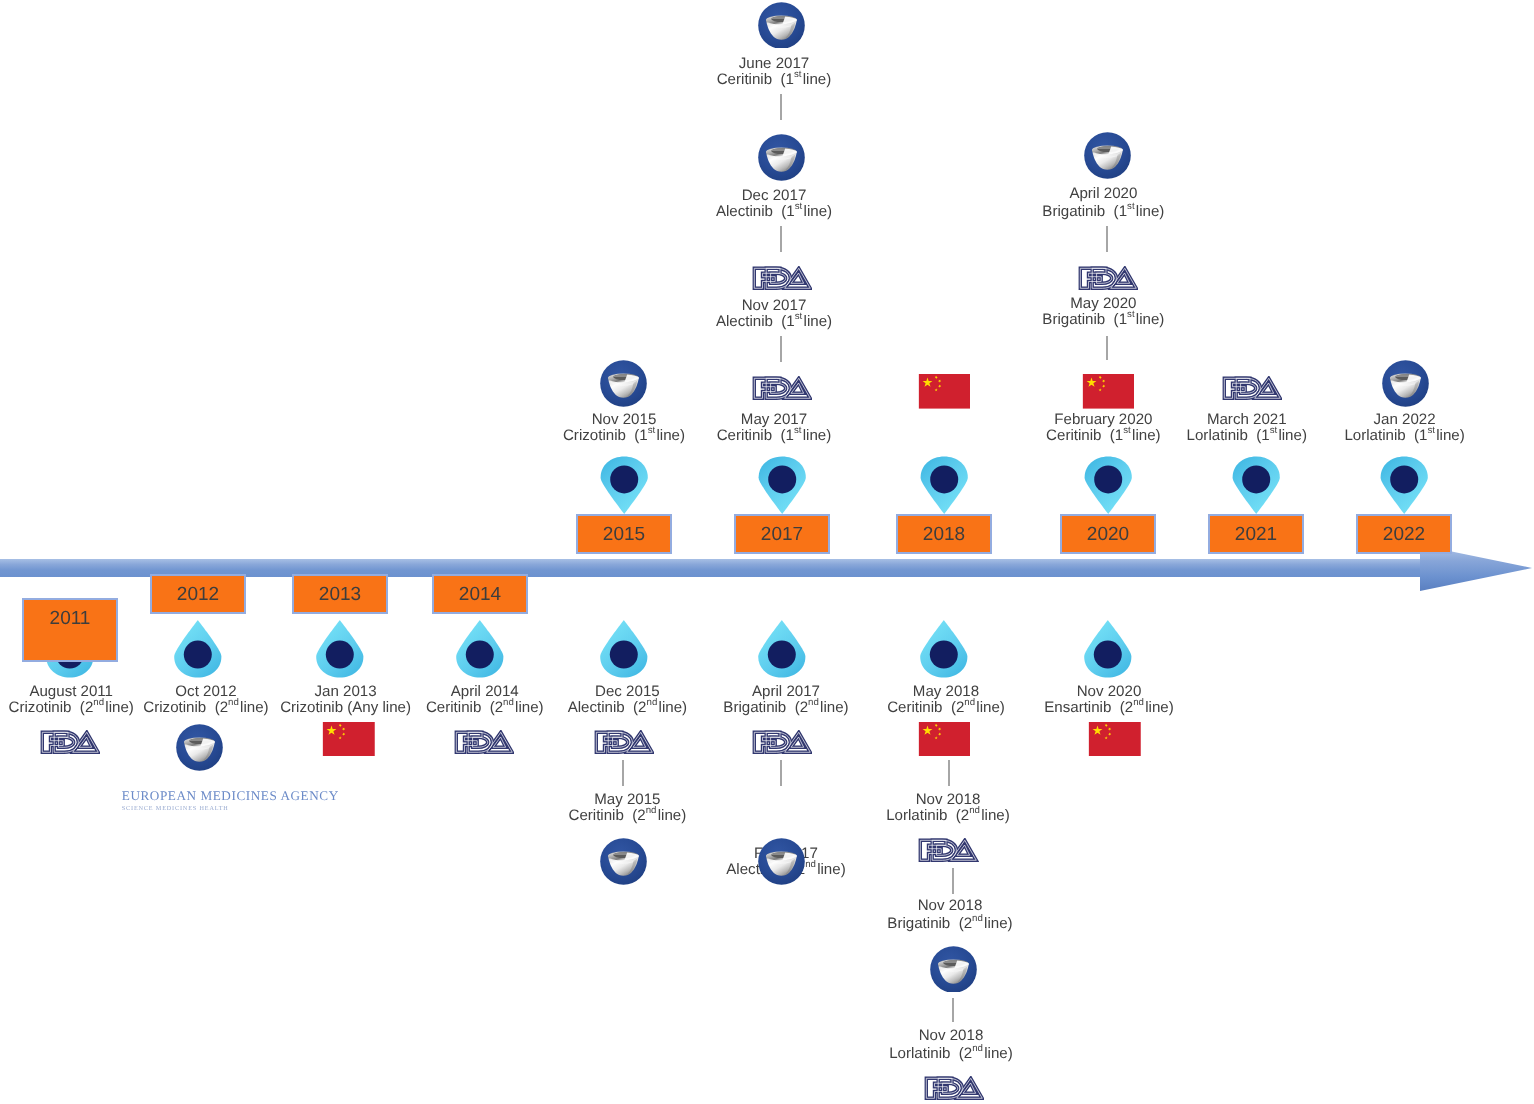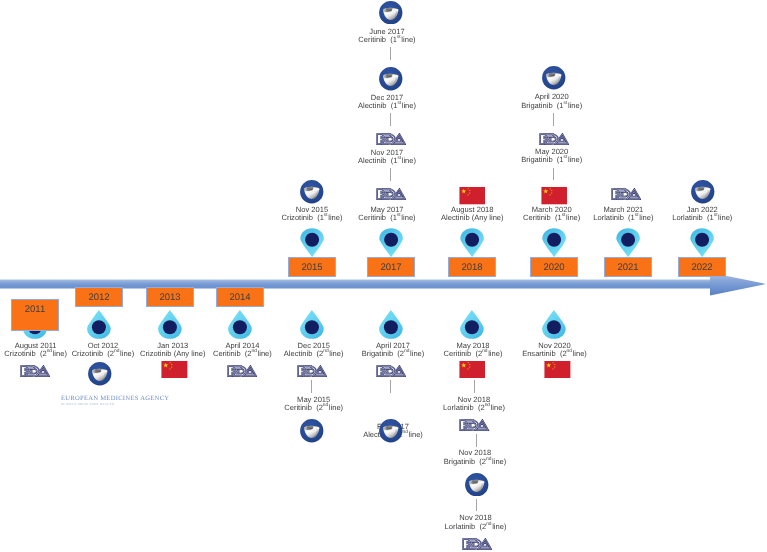--- a/index.html
+++ b/index.html
@@ -503,24 +503,20 @@
       <g transform="translate(12,4) rotate(45) scale(1)">
         <polygon points="0,-1 0.2245,-0.309 0.951,-0.309 0.363,0.118 0.588,0.809 0,0.382 -0.588,0.809 -0.363,0.118 -0.951,-0.309 -0.2245,-0.309" fill="#ffdd00"></polygon>
       </g>
       <g transform="translate(12,7) rotate(-20) scale(1)">
         <polygon points="0,-1 0.2245,-0.309 0.951,-0.309 0.363,0.118 0.588,0.809 0,0.382 -0.588,0.809 -0.363,0.118 -0.951,-0.309 -0.2245,-0.309" fill="#ffdd00"></polygon>
       </g>
       <g transform="translate(10,9.2) rotate(0) scale(1)">
         <polygon points="0,-1 0.2245,-0.309 0.951,-0.309 0.363,0.118 0.588,0.809 0,0.382 -0.588,0.809 -0.363,0.118 -0.951,-0.309 -0.2245,-0.309" fill="#ffdd00"></polygon>
       </g>
     </svg>
-    <div class="nlbl" style="left: 372.3px; top: 205.5px; width: 200px;">
-      <div>August 2018</div>
-      <div class="l2">Alectinib (Any line)</div>
-    </div>
     <svg width="24" height="29" viewBox="0 0 24 29" style="position: absolute; left: 460px; top: 310.4px;">
       <g transform="translate(24,29) rotate(180)">
         <defs>
           <linearGradient id="p15" x1="0.05" y1="0.05" x2="0.75" y2="1">
             <stop offset="0" stop-color="#3fb7e3"></stop>
             <stop offset="0.45" stop-color="#5ecdee"></stop>
             <stop offset="1" stop-color="#76e2f7"></stop>
           </linearGradient>
         </defs>
         <path d="M12.1 29.0 C12.1 29.0 17.8 21.6 20.8 17.0 C22.9 13.7 23.9 12.1 23.9 10.6 C23.9 4.5 18.6 0.2 12.1 0.2 C5.6 0.2 0.3 4.5 0.3 10.6 C0.3 12.1 1.3 13.7 3.4 17.0 C6.4 21.6 12.1 29.0 12.1 29.0 Z" fill="url(#p15)"></path>
@@ -641,21 +637,21 @@
         <polygon points="0,-1 0.2245,-0.309 0.951,-0.309 0.363,0.118 0.588,0.809 0,0.382 -0.588,0.809 -0.363,0.118 -0.951,-0.309 -0.2245,-0.309" fill="#ffdd00"></polygon>
       </g>
       <g transform="translate(12,7) rotate(-20) scale(1)">
         <polygon points="0,-1 0.2245,-0.309 0.951,-0.309 0.363,0.118 0.588,0.809 0,0.382 -0.588,0.809 -0.363,0.118 -0.951,-0.309 -0.2245,-0.309" fill="#ffdd00"></polygon>
       </g>
       <g transform="translate(10,9.2) rotate(0) scale(1)">
         <polygon points="0,-1 0.2245,-0.309 0.951,-0.309 0.363,0.118 0.588,0.809 0,0.382 -0.588,0.809 -0.363,0.118 -0.951,-0.309 -0.2245,-0.309" fill="#ffdd00"></polygon>
       </g>
     </svg>
     <div class="nlbl" style="left: 451.7px; top: 205.5px; width: 200px;">
-      <div>March 2020</div>
+      <div>February 2020</div>
       <div class="l2">Ceritinib&nbsp; (1<sup>st</sup> line)</div>
     </div>
     <div class="conn" style="left: 553.45px; top: 167.75px; height: 12.7px;"></div>
     <svg width="30.2" height="12.3" viewBox="0 0 30.2 12.3" style="position: absolute; left: 538.9px; top: 132.55px;">
       <g fill="none" stroke-linejoin="miter" stroke-miterlimit="10">
         <path d="M1.15 1.15 L14.0 1.15 L14.0 3.62 L5.25 3.62 L5.25 5.35 L11.6 5.35 L11.6 7.75 L5.25 7.75 L5.25 11.15 L1.15 11.15 Z" stroke="#31376f" stroke-width="1.7"></path>
         <path d="M7.1 1.15 L12.2 1.15 C16.4 1.15 19.2 3.4 19.2 6.15 C19.2 8.9 16.4 11.15 12.2 11.15 L7.1 11.15 Z M9.3 3.62 L9.3 8.65 L11.95 8.65 C14.7 8.65 16.85 7.6 16.85 6.15 C16.85 4.7 14.7 3.62 11.95 3.62 Z" stroke="#31376f" stroke-width="1.7"></path>
         <path d="M16.35 11.15 L23.4 1.15 L29.15 11.15 Z M19.55 8.65 L23.3 3.5 L25.85 8.65 Z" stroke="#31376f" stroke-width="1.7"></path>
         <path d="M1.15 1.15 L14.0 1.15 L14.0 3.62 L5.25 3.62 L5.25 5.35 L11.6 5.35 L11.6 7.75 L5.25 7.75 L5.25 11.15 L1.15 11.15 Z" stroke="#ffffff" stroke-width="0.34"></path>
         <path d="M7.1 1.15 L12.2 1.15 C16.4 1.15 19.2 3.4 19.2 6.15 C19.2 8.9 16.4 11.15 12.2 11.15 L7.1 11.15 Z M9.3 3.62 L9.3 8.65 L11.95 8.65 C14.7 8.65 16.85 7.6 16.85 6.15 C16.85 4.7 14.7 3.62 11.95 3.62 Z" stroke="#ffffff" stroke-width="0.34"></path>

